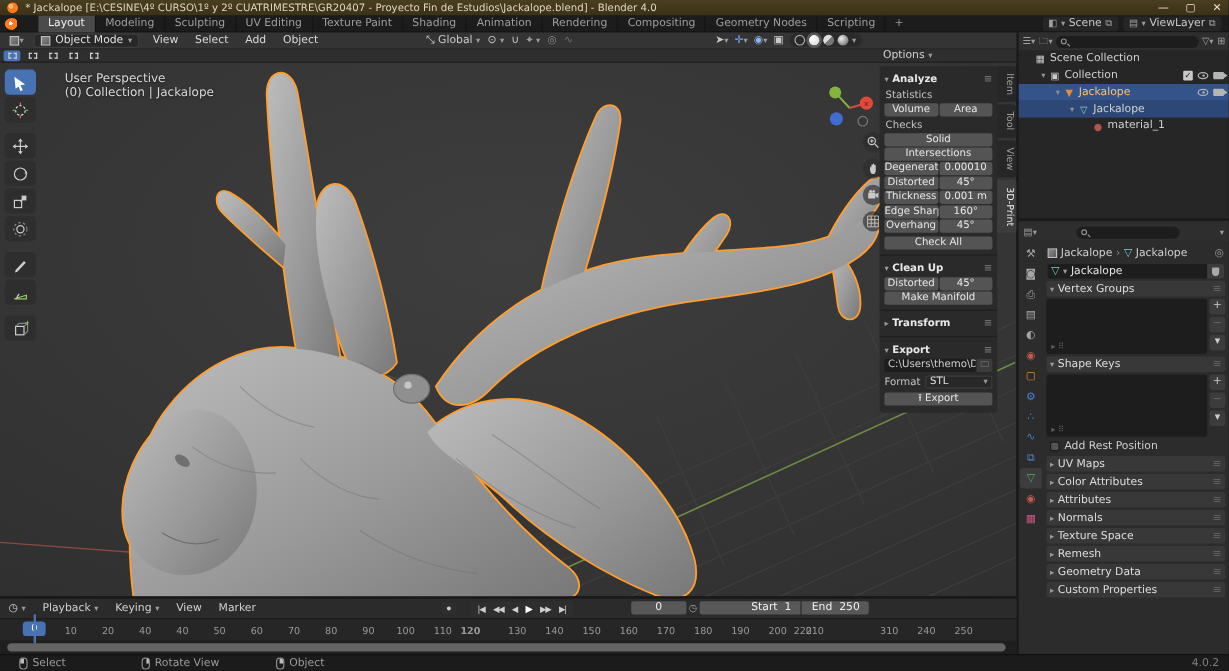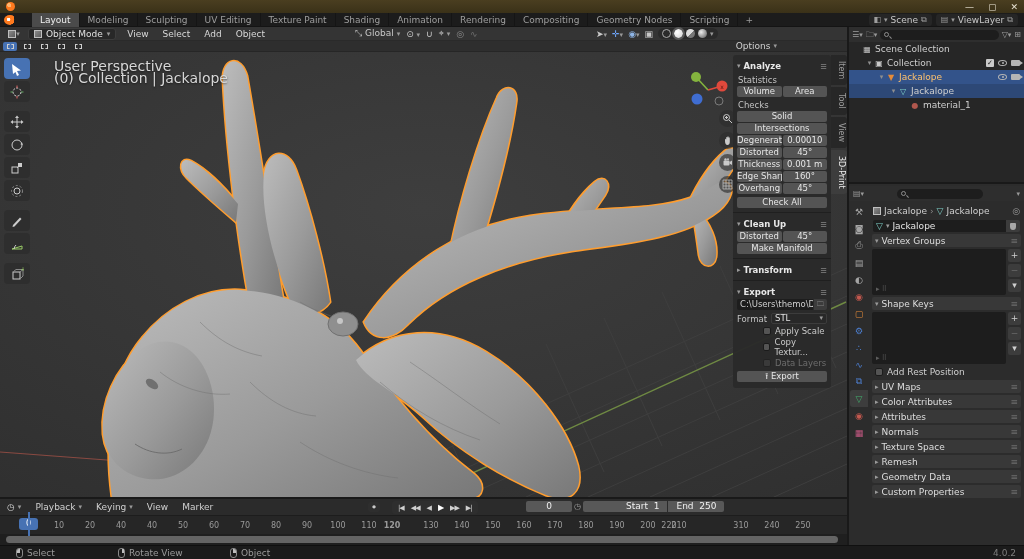--- a/index.html
+++ b/index.html
@@ -47,21 +47,21 @@
 
   #scene-svg { left:0; top:52px; width:847px; height:445px; }
 
   
   #toolbar { left:4px; top:58px; width:28px; display:flex; flex-direction:column; gap:2px; z-index:6; }
   .tool-btn { width:26px; height:21px; background:#2e2e2eE6; border-radius:4px; display:flex; align-items:center; justify-content:center; }
   .tool-btn.active { background:#4772b3; }
   .tool-btn svg { width:14px; height:14px; }
   .tgap { height:5px; }
 
-  #vp-overlay-text { left:54px; top:60px; color:#d8d8d8; font-size:14px; line-height:12px; text-shadow:0 1px 2px #0008; z-index:4; }
+  #vp-overlay-text { left:54px; top:60px; color:#d8d8d8; font-size:10px; line-height:12px; text-shadow:0 1px 2px #0008; z-index:4; }
 
   
   #nav-gizmo { left:686px; top:68px; width:44px; height:44px; z-index:6; }
   .nav-btn { left:719px; width:17px; height:17px; border-radius:50%; background:rgba(45,45,45,.65); display:flex; align-items:center; justify-content:center; z-index:6; }
   .nav-btn svg { width:11px; height:11px; }
 
   
   #npanel { left:733px; top:55px; width:98px; background:rgba(42,42,42,.96); border-radius:3px; padding:3px 4px 5px 4px; z-index:6; display:flex; flex-direction:column; font-size:8.5px; }
   .np-header { color:#e8e8e8; font-weight:bold; margin:3px 0 2px 0; display:flex; align-items:center; gap:3px; }
   .np-header .grip { margin-left:auto; color:#6f6f6f; }
@@ -155,20 +155,21 @@
   .mouse.right::before { right:0; top:0; width:3px; height:4px; border-radius:0 2px 0 0; }
   #version { position:absolute; right:8px; top:2px; color:#7d7d7d; }
 </style>
 </head>
 <body>
 
 <div id="app">
 
   <div id="titlebar" class="abs">
     <div id="blender-logo"></div>
+    <div id="title-text">* Jackalope [E:\CESINE\4º CURSO\1º y 2º CUATRIMESTRE\GR20407 - Proyecto Fin de Estudios\Jackalope.blend] - Blender 4.0</div>
     <div id="win-controls">
       <span>—</span>
       <span>▢</span>
       <span>✕</span>
     </div>
   </div>
 
   <div id="topbar" class="abs">
     <div class="logo"></div>
     <div id="workspaces">
@@ -512,34 +513,20 @@
       <span class="np-path">C:\Users\themo\Downl...</span>
       <span class="np-folder">🗀</span>
     </div>
     <div class="np-format">
       <span class="lab">Format</span>
       <span class="dd">
           <span>STL</span>
           <span class="chev">▾</span>
         </span>
     </div>
-    <div id="np-export-opts">
-        <div class="np-check">
-          <span class="box"></span>
-          <span>Apply Scale</span>
-        </div>
-        <div class="np-check">
-          <span class="box"></span>
-          <span>Copy Textur...</span>
-        </div>
-        <div class="np-check disabled">
-          <span class="box"></span>
-          <span>Data Layers</span>
-        </div>
-      </div>
     <div class="np-row" style="margin-top:2px;">
       <span class="np-btn">⭱ <span>Export</span></span>
     </div>
   </div>
   <div id="npanel-tabs" class="abs">
       <div class="ntab">Item</div>
       <div class="ntab">Tool</div>
       <div class="ntab">View</div>
       <div class="ntab active">3D-Print</div>
     </div>

